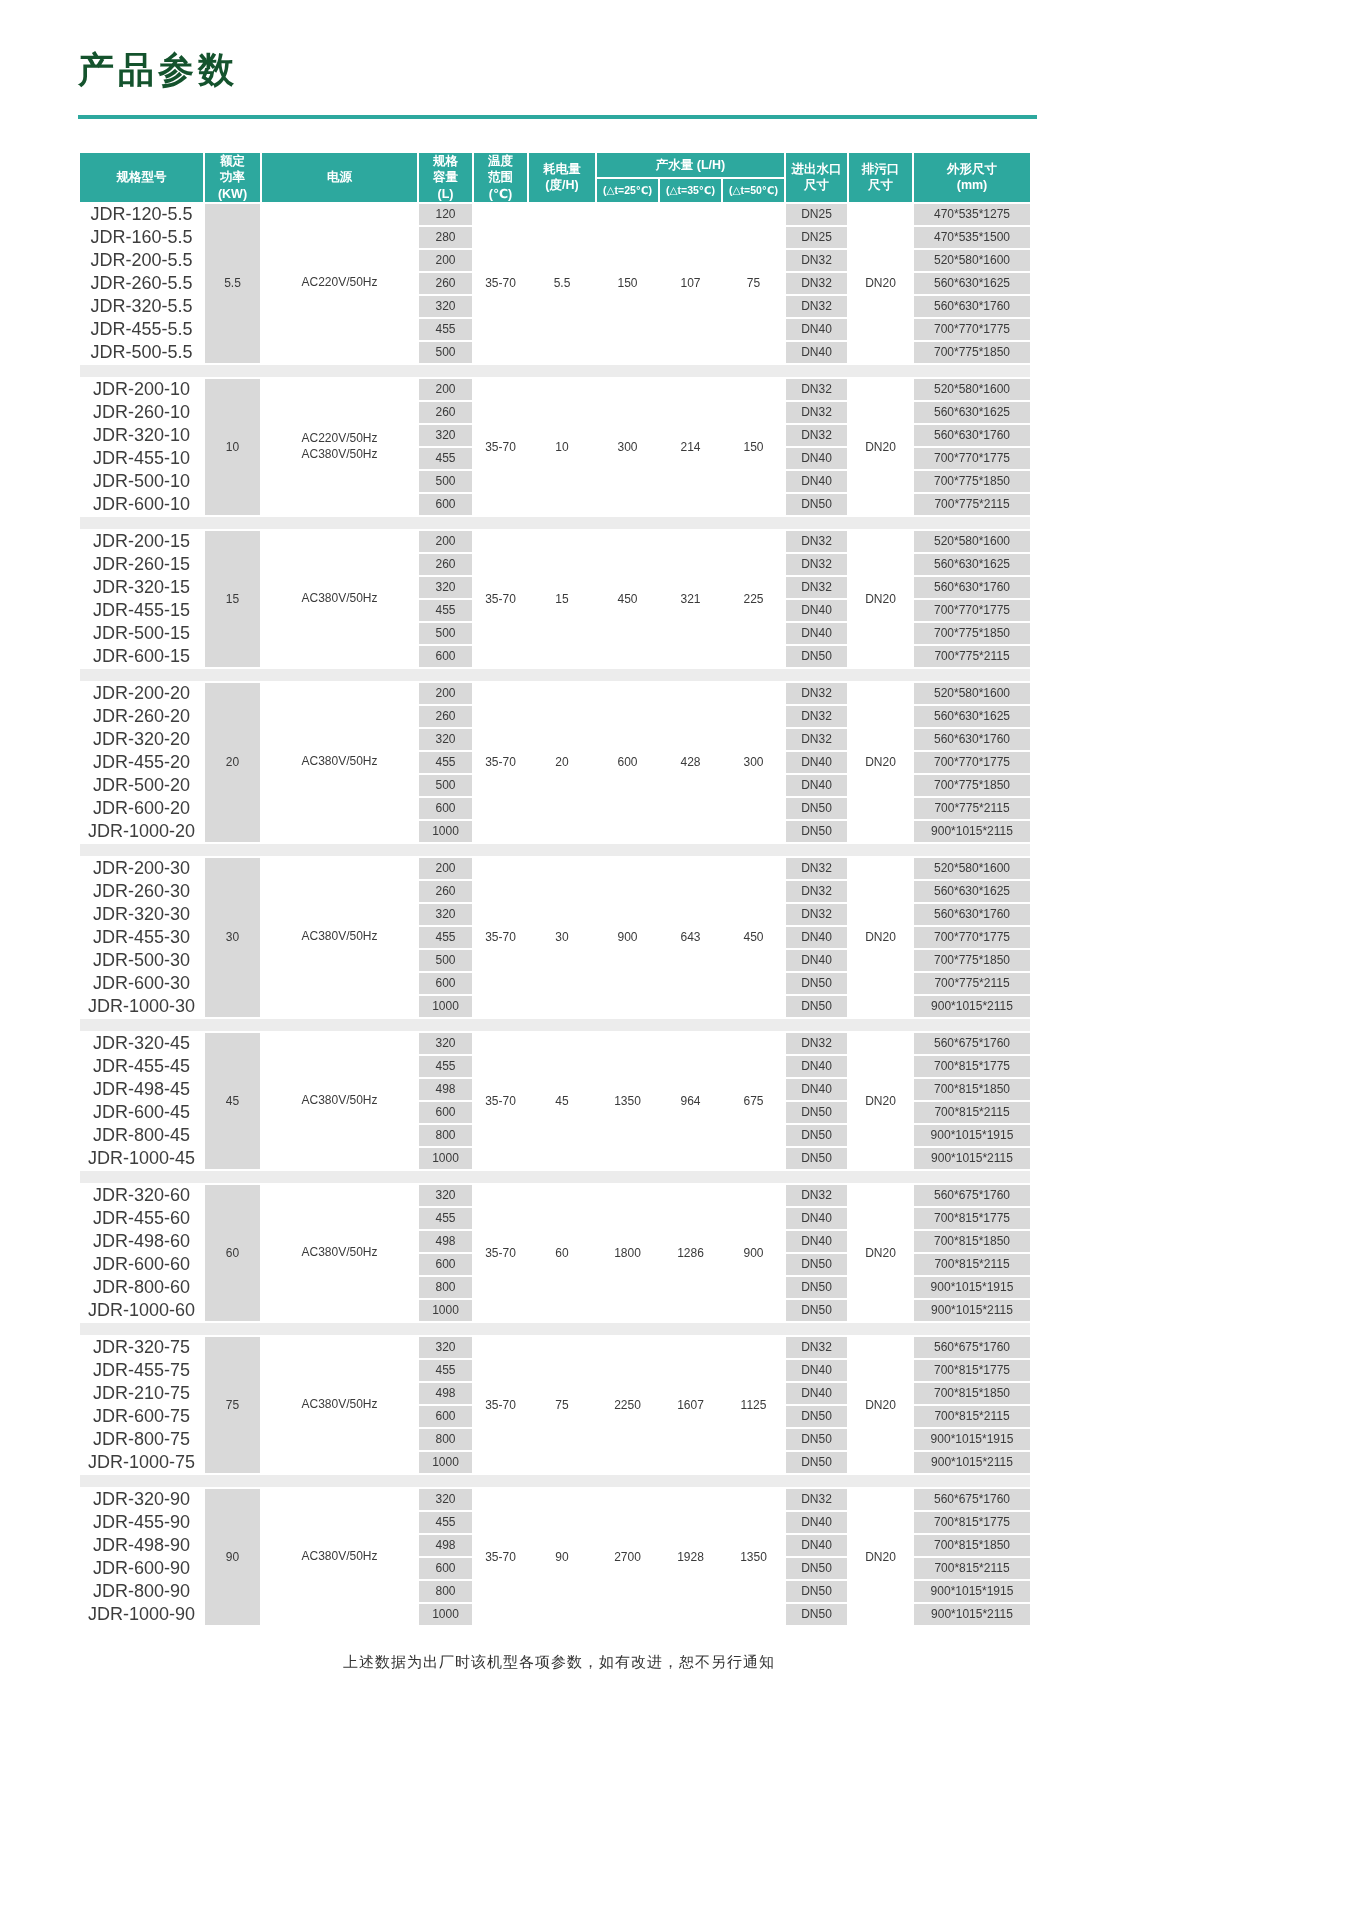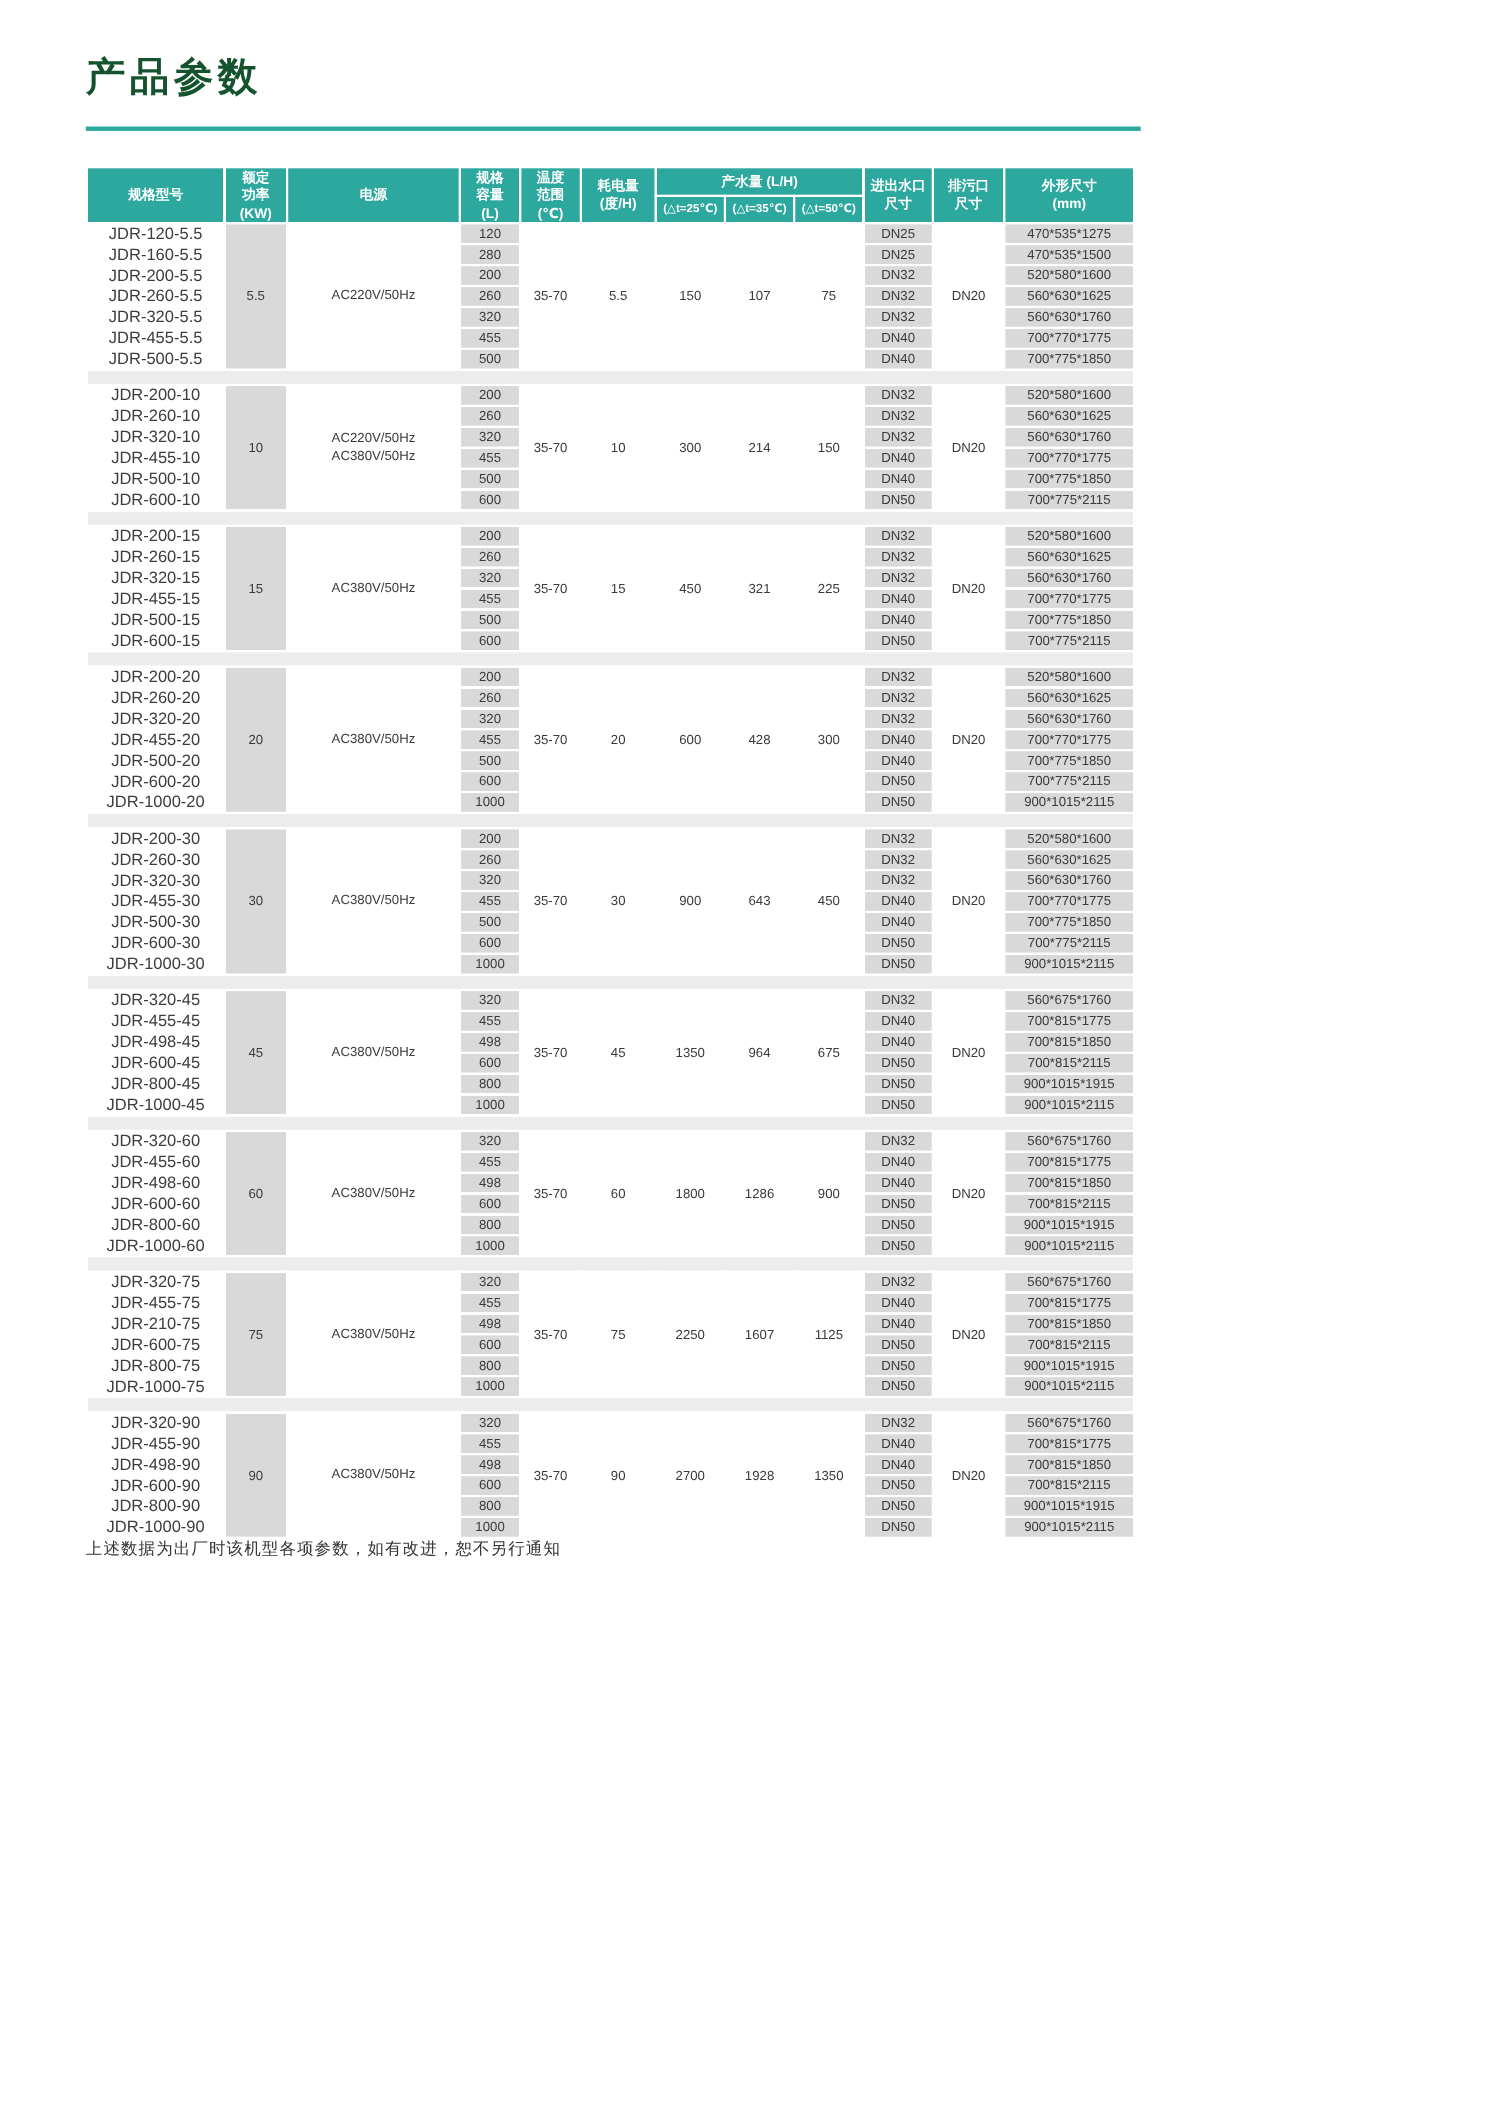--- a/index.html
+++ b/index.html
@@ -46,27 +46,28 @@
     font-weight: bold;
     line-height: 1.3;
     white-space: pre-line;
     font-size: 12.5px;
   }
   .spec thead tr.main th.water-top { height: 26px; }
   .spec thead tr.sub th { height: 24px; font-size: 10.5px; font-weight: bold; }
 
   .spec tbody td { height: 18px; background: #ffffff; }
   .spec tbody td.gray { background: #d9d9d9; }
-  .spec tbody td.model { font-size: 15px; color: #3d3d3d; }
+  .spec tbody td.model { font-size: 18px; color: #3d3d3d; }
   .spec tbody td.pre { white-space: pre-line; line-height: 1.3; }
   .spec tbody tr.spacer td { background: #ececec; height: 14px; }
 
   .footer-note {
     width: 962px;
-    text-align: left;
+    text-align: center;
+    margin-top: 26px;
     font-size: 15px;
     color: #333333;
     letter-spacing: 1px;
   }
 </style>
 </head>
 <body>
 
 <div class="page">
 

